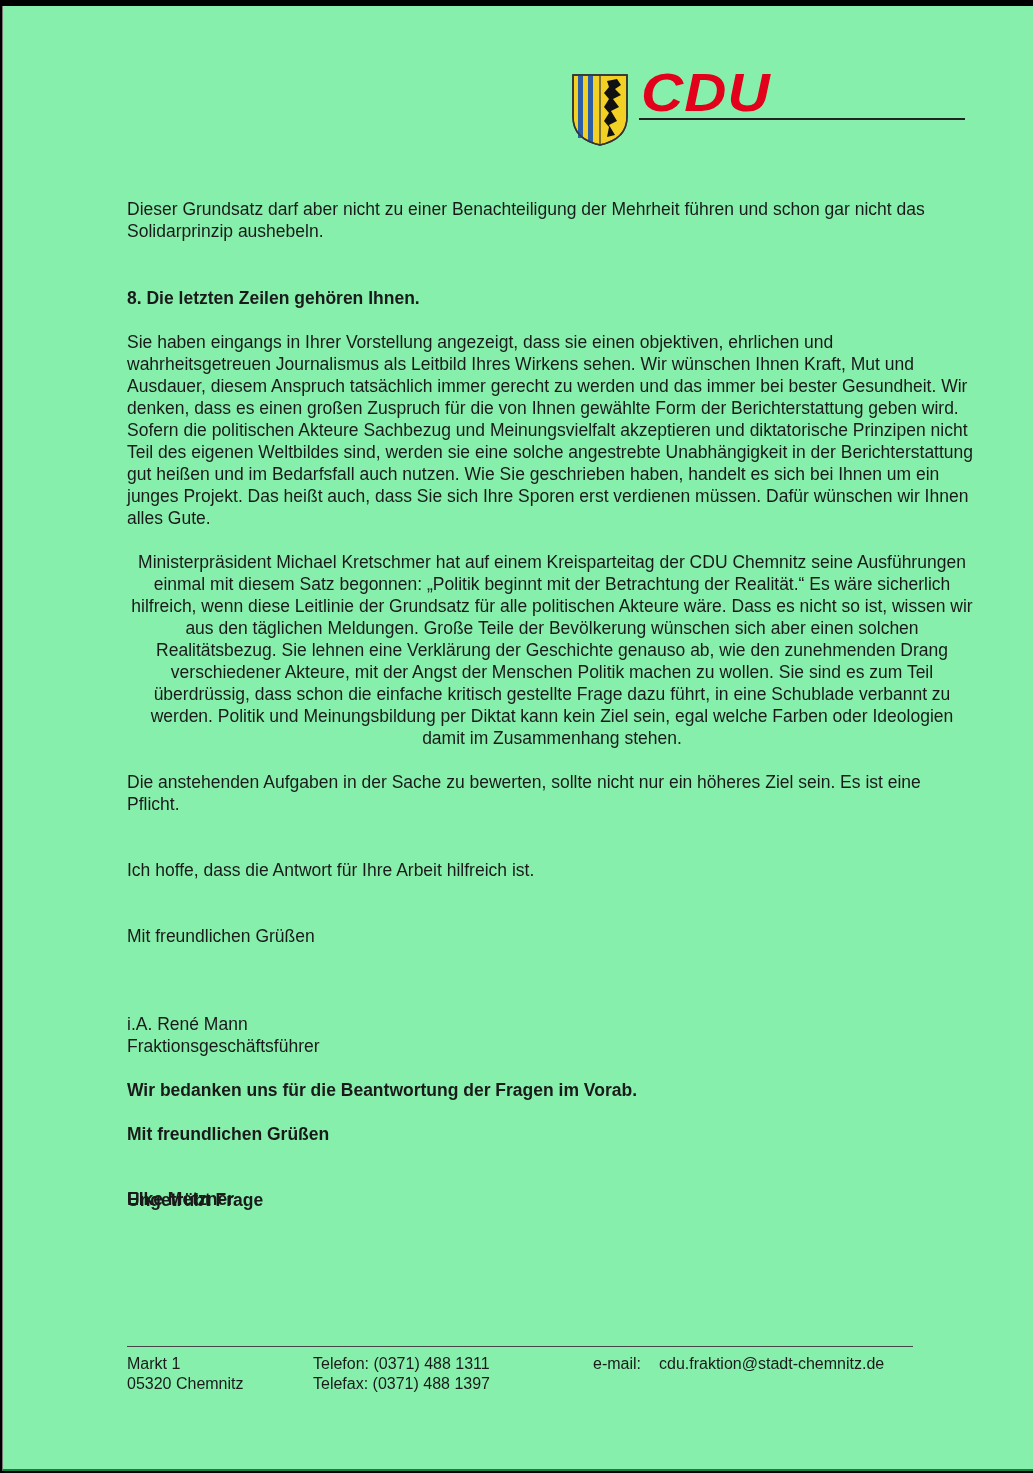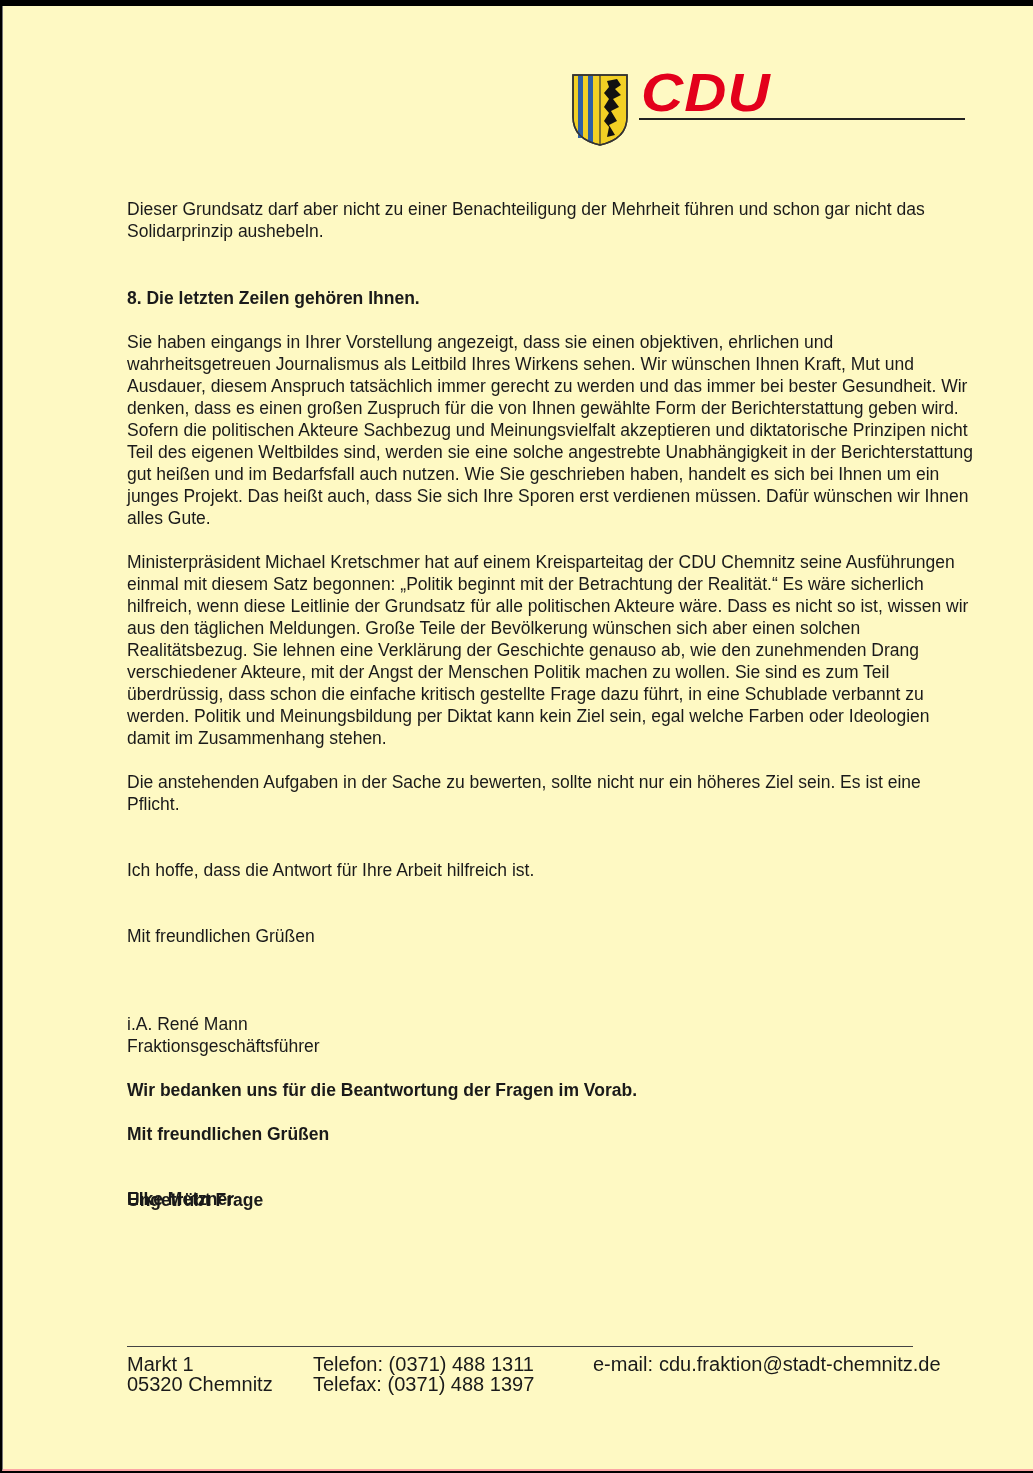--- a/index.html
+++ b/index.html
@@ -3,21 +3,21 @@
   <meta charset="utf-8">
   <style>
     html, body { margin: 0; padding: 0; }
     body {
       width: 1033px; height: 1473px; background: #000;
       position: relative; overflow: hidden;
       font-family: "Liberation Sans", sans-serif;
     }
     .page {
       position: absolute; left: 2px; top: 6px; width: 1031px; height: 1465px;
-      background: #fef9c3; border-left: 1px solid #777; border-bottom: 2px solid #fca5a5;
+      background: #86efac; border-left: 1px solid #777; border-bottom: 2px solid #15803d;
       box-sizing: border-box;
     }
     .logo { position: absolute; left: 568px; top: 62px; width: 395px; height: 84px; }
     .crest { position: absolute; left: 0; top: 5px; width: 58px; height: 74px; }
     .cdu-text {
       position: absolute; left: 70px; top: -6px;
       font-family: "Liberation Sans", sans-serif; font-weight: bold; font-style: italic;
       font-size: 54px; color: #e3001b; letter-spacing: 1px; line-height: 60px;
       transform: scaleX(1.08); transform-origin: left top;
     }
@@ -27,32 +27,32 @@
       font-weight: bold; font-style: italic; font-size: 27px; color: #111; line-height: 32px;
     }
     .body {
       position: absolute; left: 124px; top: 192px; width: 850px;
       font-size: 17.5px; line-height: 22px; color: #1a1a1a;
     }
     .body p { margin: 0; }
     .p1 { position: absolute; top: 0; }
     .heading { position: absolute; top: 89px; font-weight: bold; }
     .p2 { position: absolute; top: 133px; }
-    .p3 { position: absolute; top: 353px; }
+    .p3 { position: absolute; top: 353px; text-align: center; }
     .p4 { position: absolute; top: 573px; }
     .p5 { position: absolute; top: 661px; }
     .p6 { position: absolute; top: 727px; }
     .p7 { position: absolute; top: 815px; }
     .p8 { position: absolute; top: 837px; }
     .b1 { position: absolute; top: 881px; font-weight: bold; }
     .b2 { position: absolute; top: 925px; font-weight: bold; }
     .b3 { position: absolute; top: 990px; font-weight: bold; }
     .b4 { position: absolute; top: 991px; font-weight: bold; }
     .footer-rule { position: absolute; left: 124px; top: 1340px; width: 786px; height: 1px; background: #444; }
-    .footer { position: absolute; top: 1348px; font-size: 20px; line-height: 20px; color: #1a1a1a; }
+    .footer { position: absolute; top: 1348px; font-size: 16px; line-height: 20px; color: #1a1a1a; }
     .f-col1 { left: 124px; }
     .f-col2 { left: 310px; }
     .f-col3 { left: 590px; }
     .f-col3 .lbl { display: inline-block; width: 66px; }
   </style>
 </head>
 <body>
 
 <div class="page">
 

